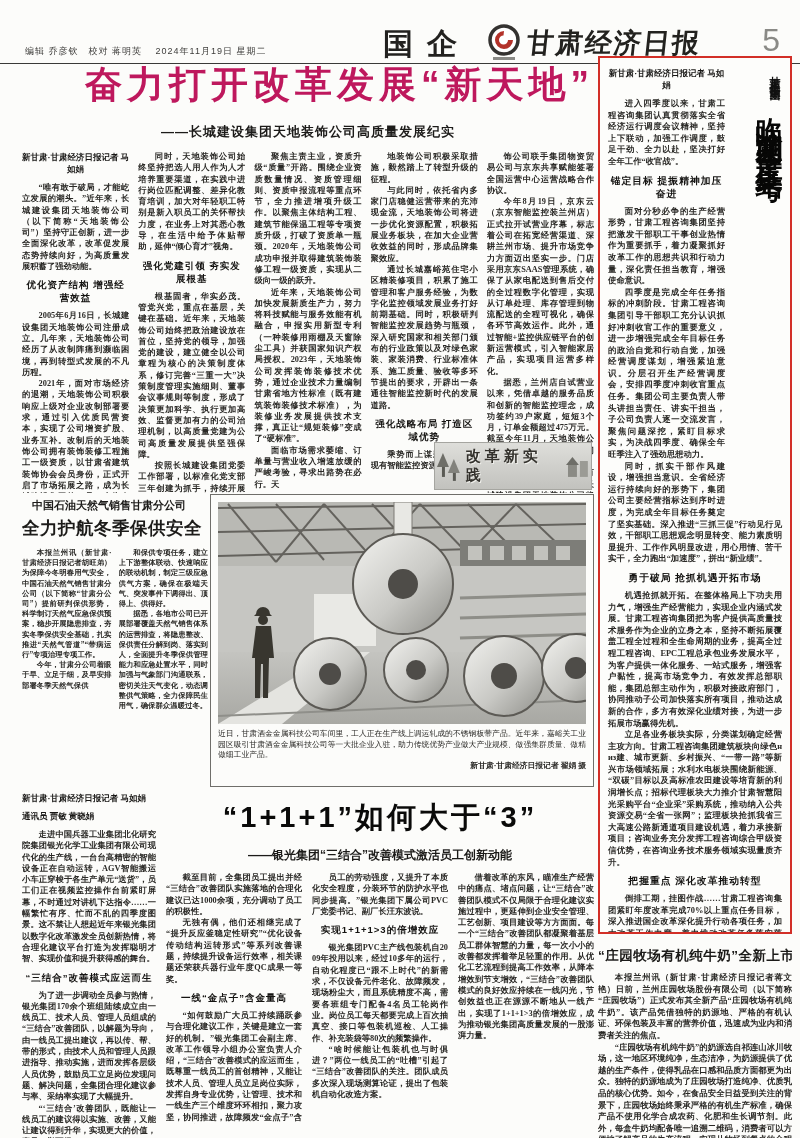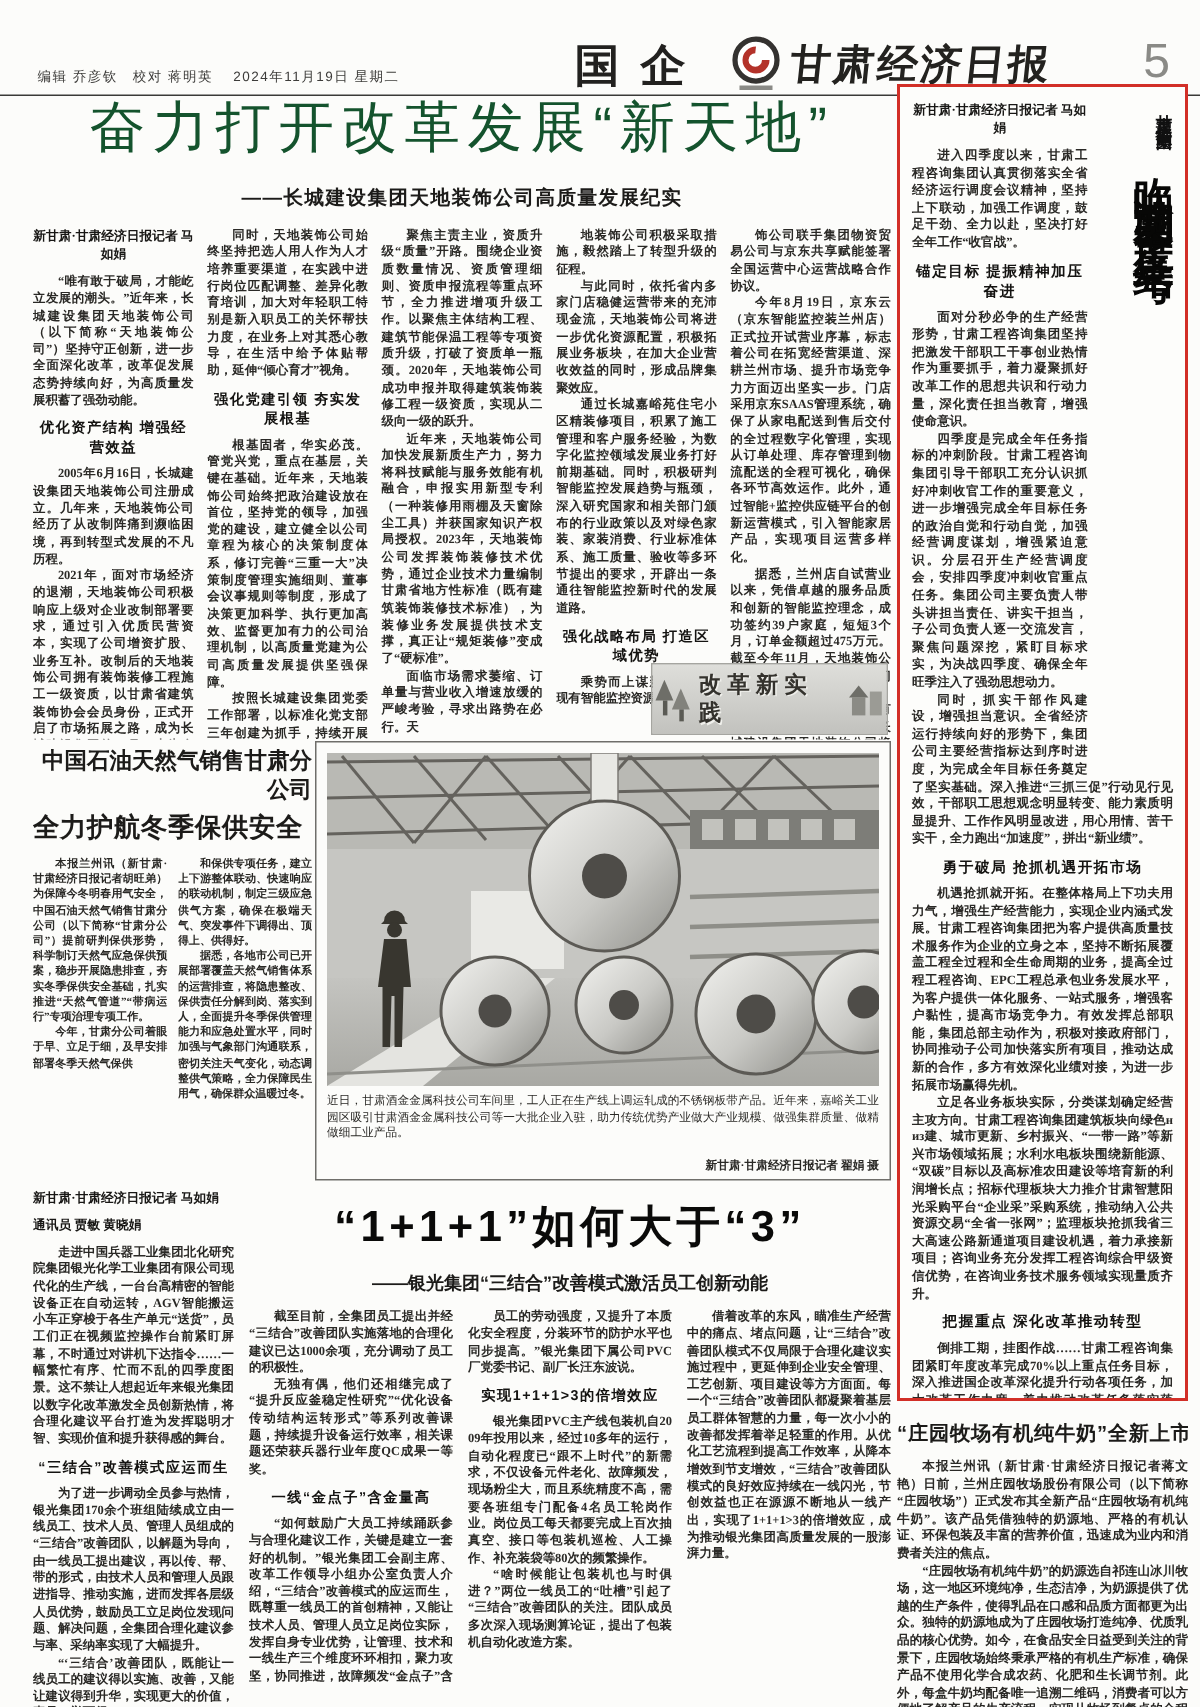--- a/index.html
+++ b/index.html
@@ -24,46 +24,46 @@
   p.p{margin:0;text-indent:2em;text-align:justify;word-break:break-all;
       font-size:8.3px;line-height:11.3px;color:#2726233;color:#2a2926;font-weight:bold;}
   h4.subhead{margin:7px 0 5px;font-family:"Liberation Sans",sans-serif;font-weight:900;
              font-size:9.5px;text-align:center;letter-spacing:1px;color:#141311;}
   div.byline{font-size:8.5px;font-weight:bold;text-align:center;margin:1px 0 6px;color:#181715;}
   .cols{display:flex;gap:9px;overflow:hidden;}
   .col{flex:1 1 0;min-width:0;overflow:hidden;}
 
   
   .top-article{position:absolute;left:22px;top:52px;width:572px;height:442px;overflow:hidden;}
-  .top-article h1{margin:8px 0 0;font-family:"Liberation Sans",sans-serif;font-weight:400;
-                  font-size:37px;letter-spacing:5px;text-align:center;color:#14532d;}
+  .top-article h1{margin:8px 0 0;font-family:"Liberation Sans",sans-serif;font-weight:700;
+                  font-size:37px;letter-spacing:5px;text-align:right;color:#be185d;}
   .top-article .subtitle{margin:13px 0 10px;font-family:"Liberation Sans",sans-serif;font-weight:bold;
                   font-size:13px;text-align:center;letter-spacing:1px;}
   .top-article .cols{height:342px;}
   .banner{position:absolute;right:2px;bottom:4px;width:158px;height:48px;
           background:linear-gradient(180deg,#dededa,#c2c2be);border:1px solid #a5a5a0;
           display:flex;align-items:center;justify-content:center;gap:5px;}
   .banner span{font-family:"Liberation Sans",sans-serif;font-weight:900;font-size:15px;
           letter-spacing:4px;color:#34322d;text-shadow:1px 1px 0 #f0f0ec;}
 
   
   .gas-article{position:absolute;left:22px;top:494px;width:186px;height:300px;overflow:hidden;}
-  .gas-article .kicker{font-family:"Liberation Sans",sans-serif;font-weight:bold;font-size:15px;margin:4px 0 3px;text-align:right;}
+  .gas-article .kicker{font-family:"Liberation Sans",sans-serif;font-weight:bold;font-size:11px;margin:4px 10px 3px;}
   .gas-article h2{margin:0 0 8px;font-family:"Liberation Sans",sans-serif;font-weight:900;
                   font-size:17.5px;letter-spacing:.5px;}
   .gas-article .cols{height:242px;gap:7px;}
   .gas-article p.p{font-size:7.4px;line-height:10.2px;}
 
   
   .photo-fig{position:absolute;left:210px;top:494px;width:384px;height:293px;margin:0;
              border:1px solid #6f6e6a;padding:7px;background:#fcfcfa;}
   .photo-fig svg{display:block;background:#cfcfcb;}
   .photo-fig figcaption{margin-top:5px;font-size:7.8px;line-height:10.6px;text-align:justify;
              word-break:break-all;color:#2a2926;}
-  .photo-fig .credit{display:block;text-align:right;font-weight:bold;margin-top:11px;}
+  .photo-fig .credit{display:block;text-align:right;font-weight:bold;margin-top:0;}
 
   
   .bottom-article{position:absolute;left:22px;top:792px;width:572px;height:346px;overflow:hidden;display:flex;}
   .bcol1{width:134px;flex:0 0 134px;overflow:hidden;margin-right:10px;}
   .bot-right{flex:1 1 0;min-width:0;}
   .bot-right h1{margin:6px 0 0;font-family:"Liberation Sans",sans-serif;font-weight:900;
                 font-size:29px;letter-spacing:3px;text-align:center;color:#0a0a09;}
   .bot-right .subtitle{margin:9px 0 8px;font-family:"Liberation Sans",sans-serif;font-weight:bold;
                 font-size:12px;text-align:center;}
   .bot-right .cols{height:252px;gap:10px;}

